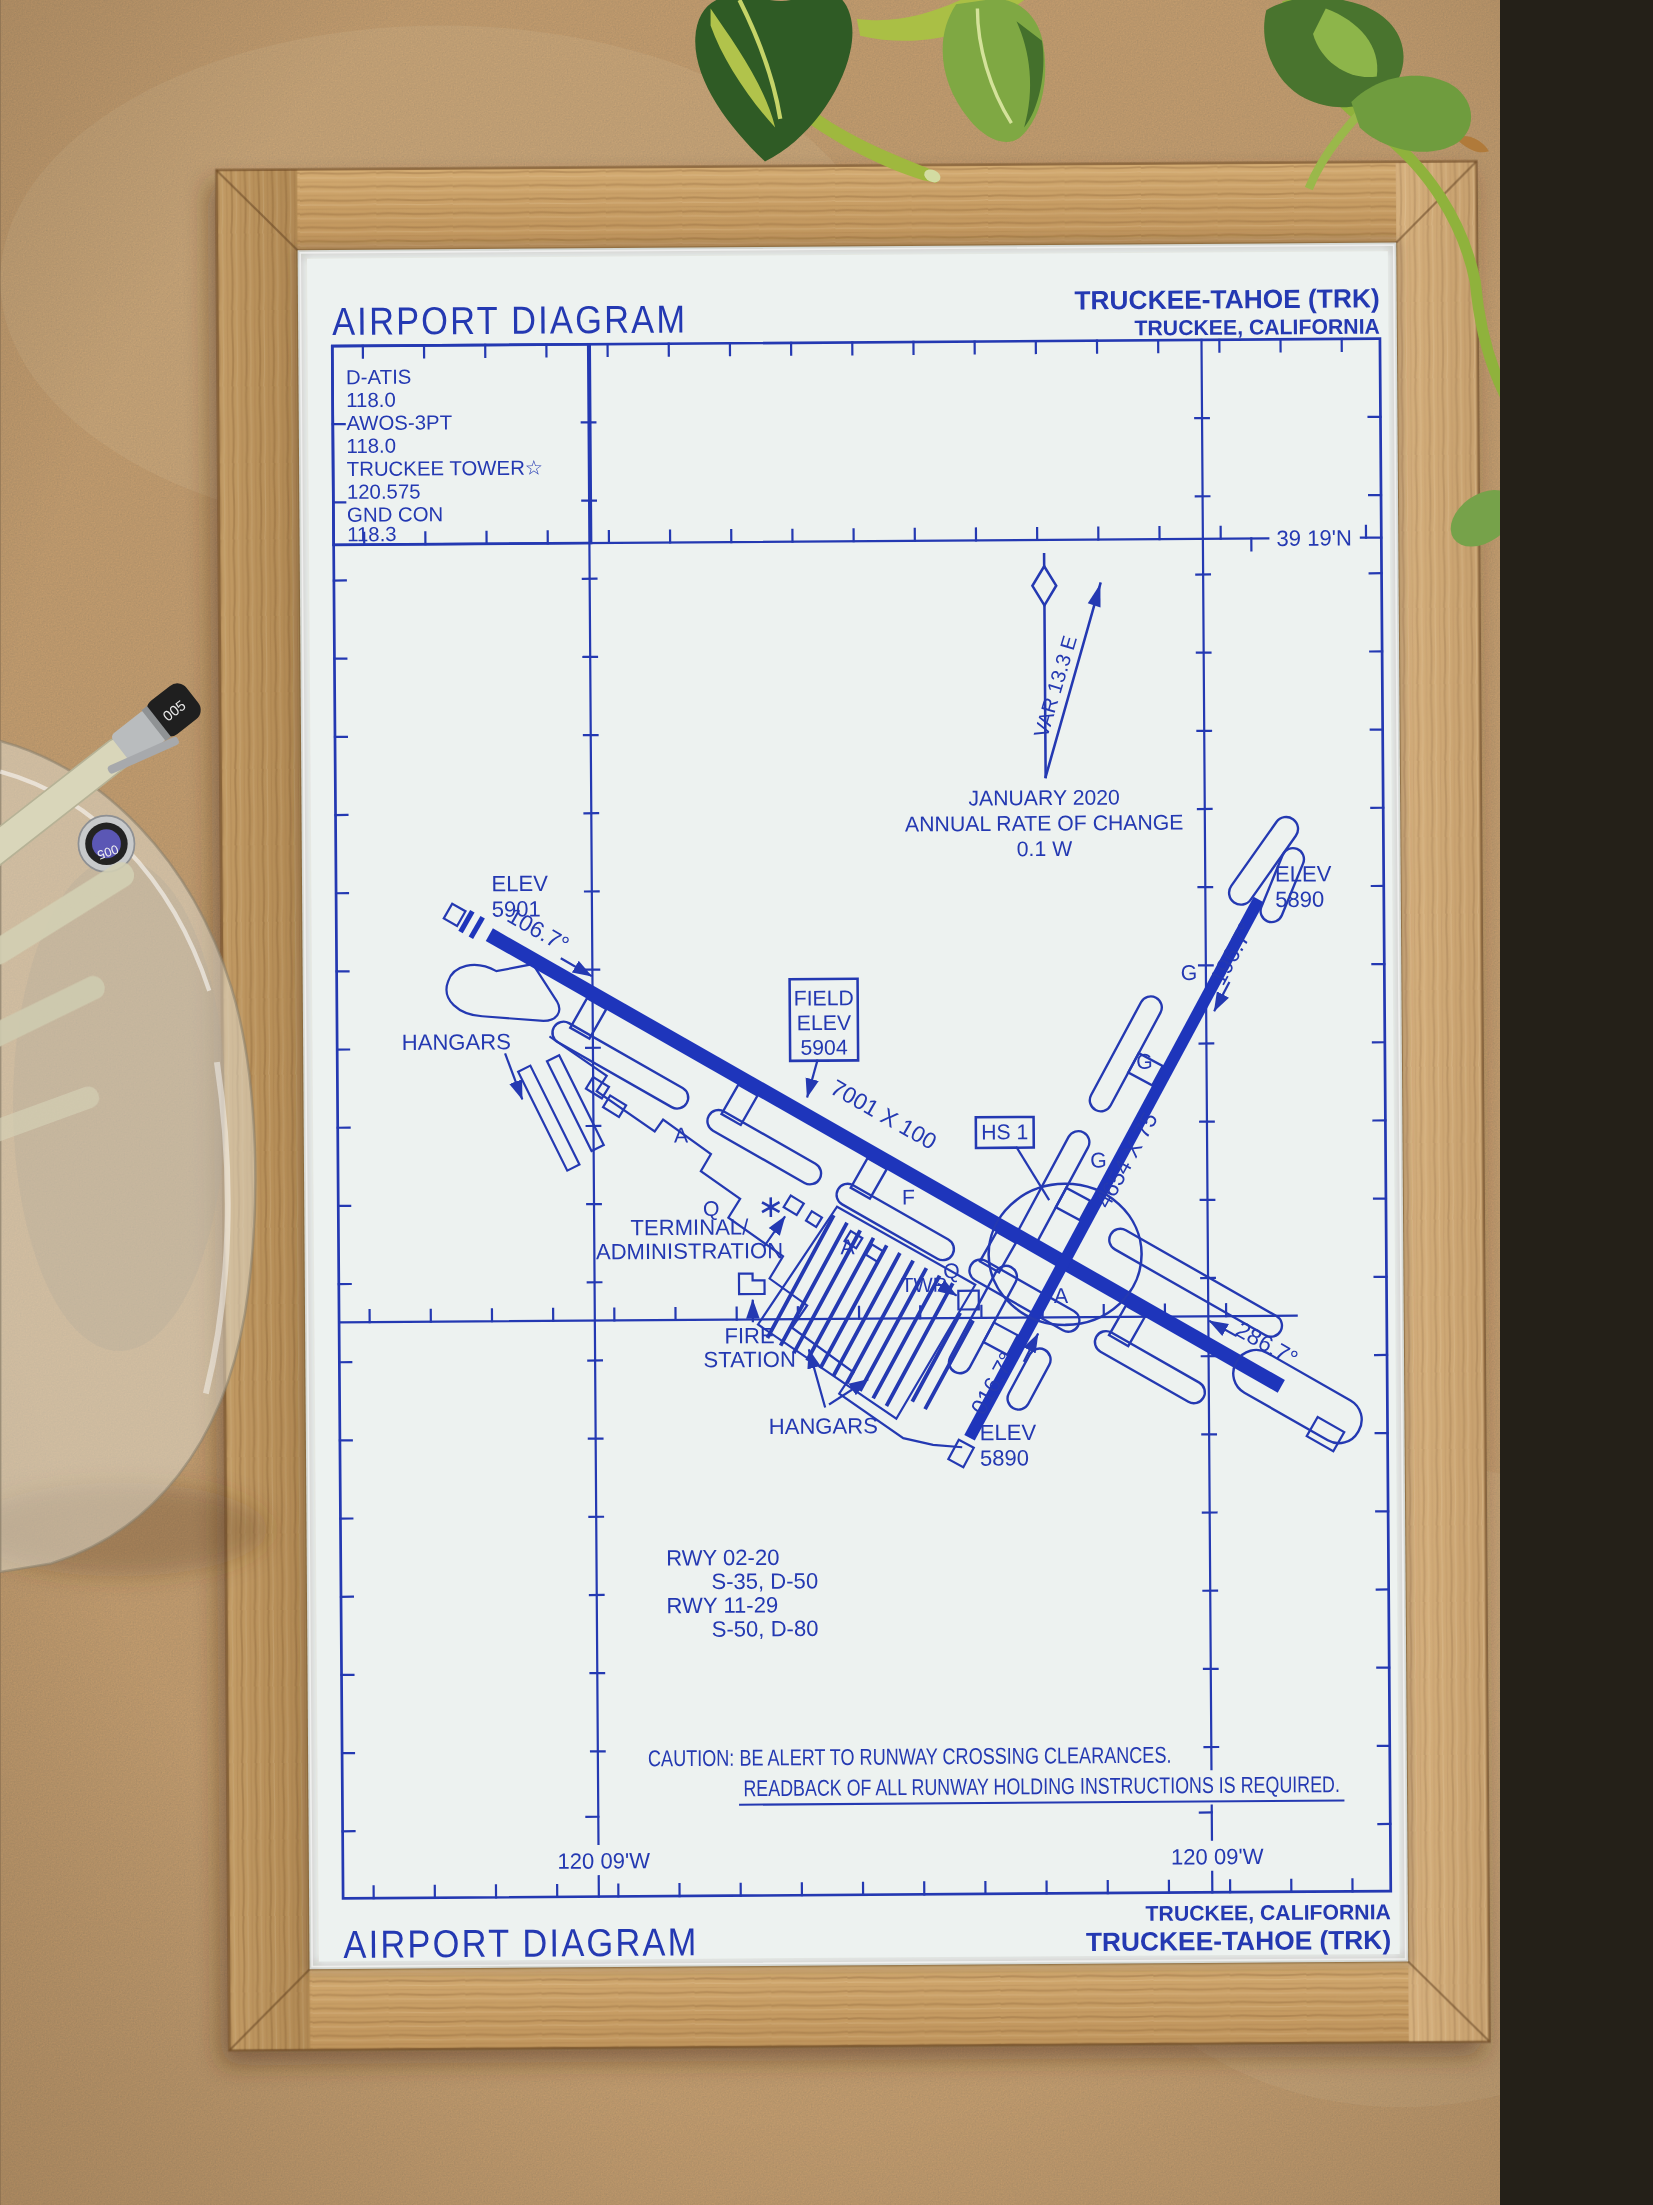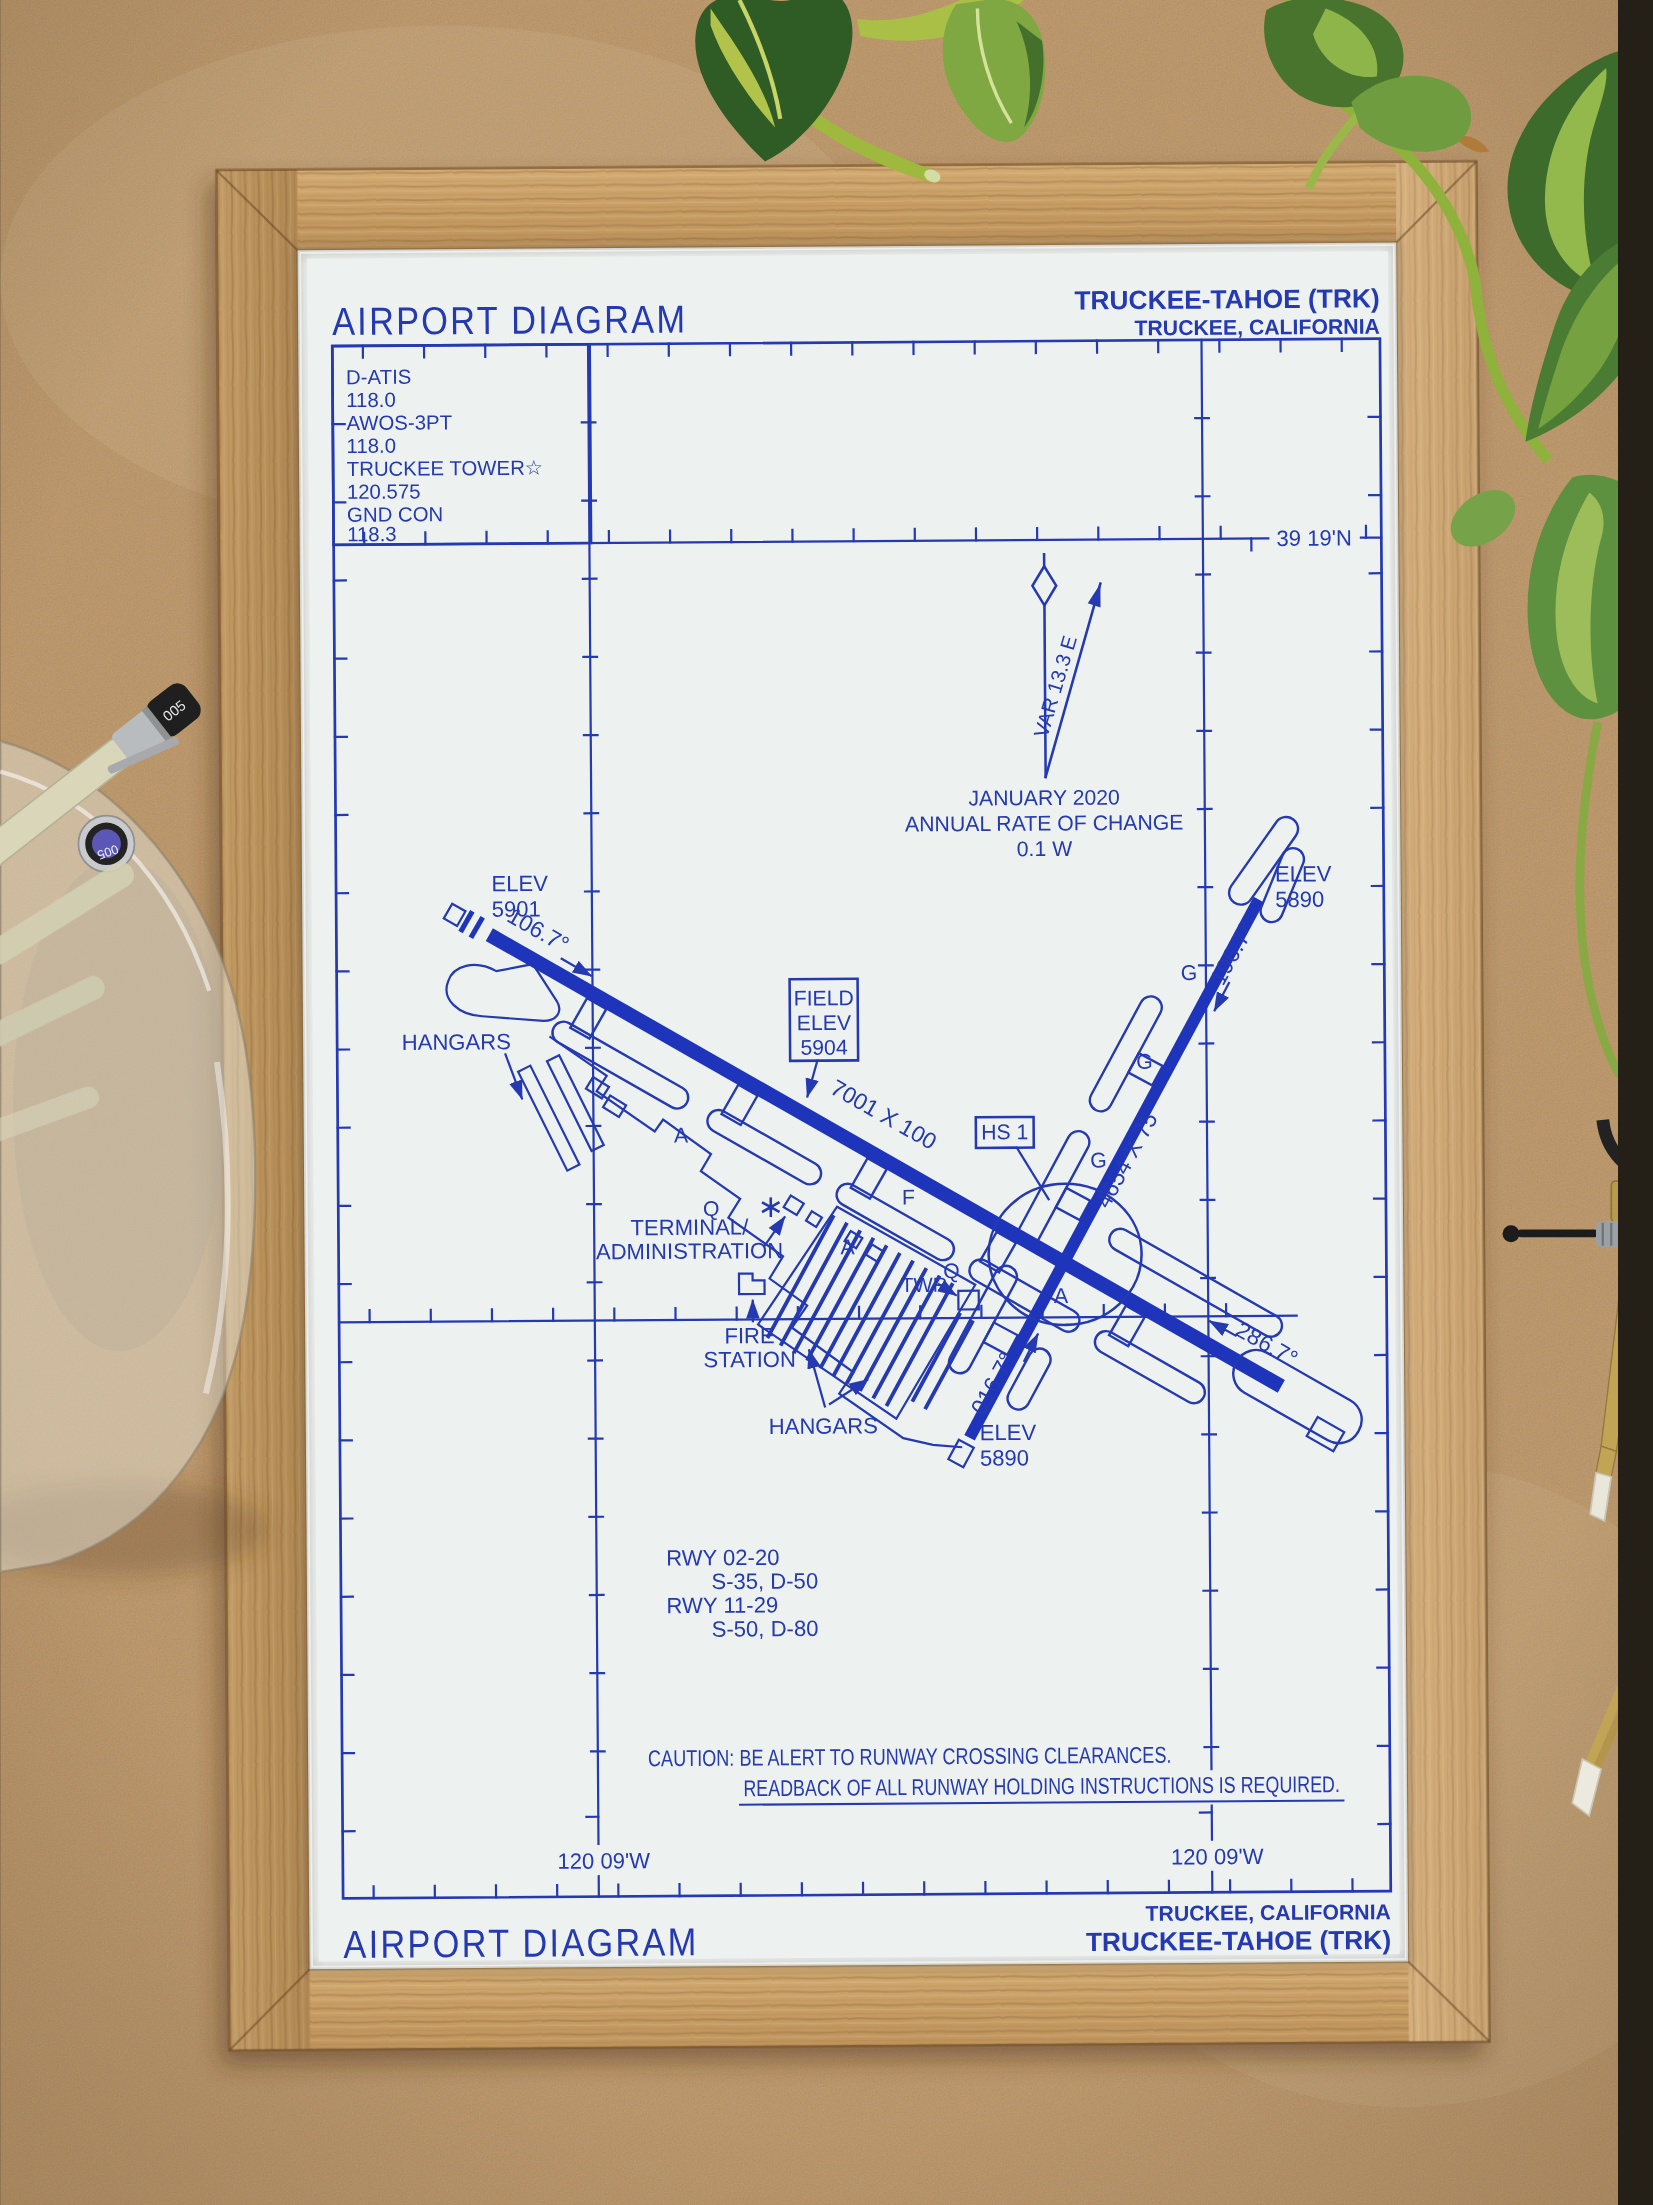--- a/index.html
+++ b/index.html
@@ -1,16 +1,16 @@
 <!DOCTYPE html>
 <html style="font-size:13.6px"><head>
 <meta charset="utf-8">
 <style>
   html,body{margin:0;padding:0;background:#242018;}
-  .photo{position:relative;width:1618px;height:2205px;overflow:hidden;font-family:"Liberation Sans",sans-serif;}
+  .photo{position:relative;width:1500px;height:2205px;overflow:hidden;font-family:"Liberation Sans",sans-serif;}
   svg{position:absolute;left:0;top:0;display:block;}
   text{font-family:"Liberation Sans",sans-serif;}
   .ink{fill:#2439b2;}
   .ln{stroke:#2439b2;fill:none;}
 </style>
 </head>
 <body>
 
 <div class="photo">
 <svg width="1654" height="2205" viewBox="0 0 1946 2595">

